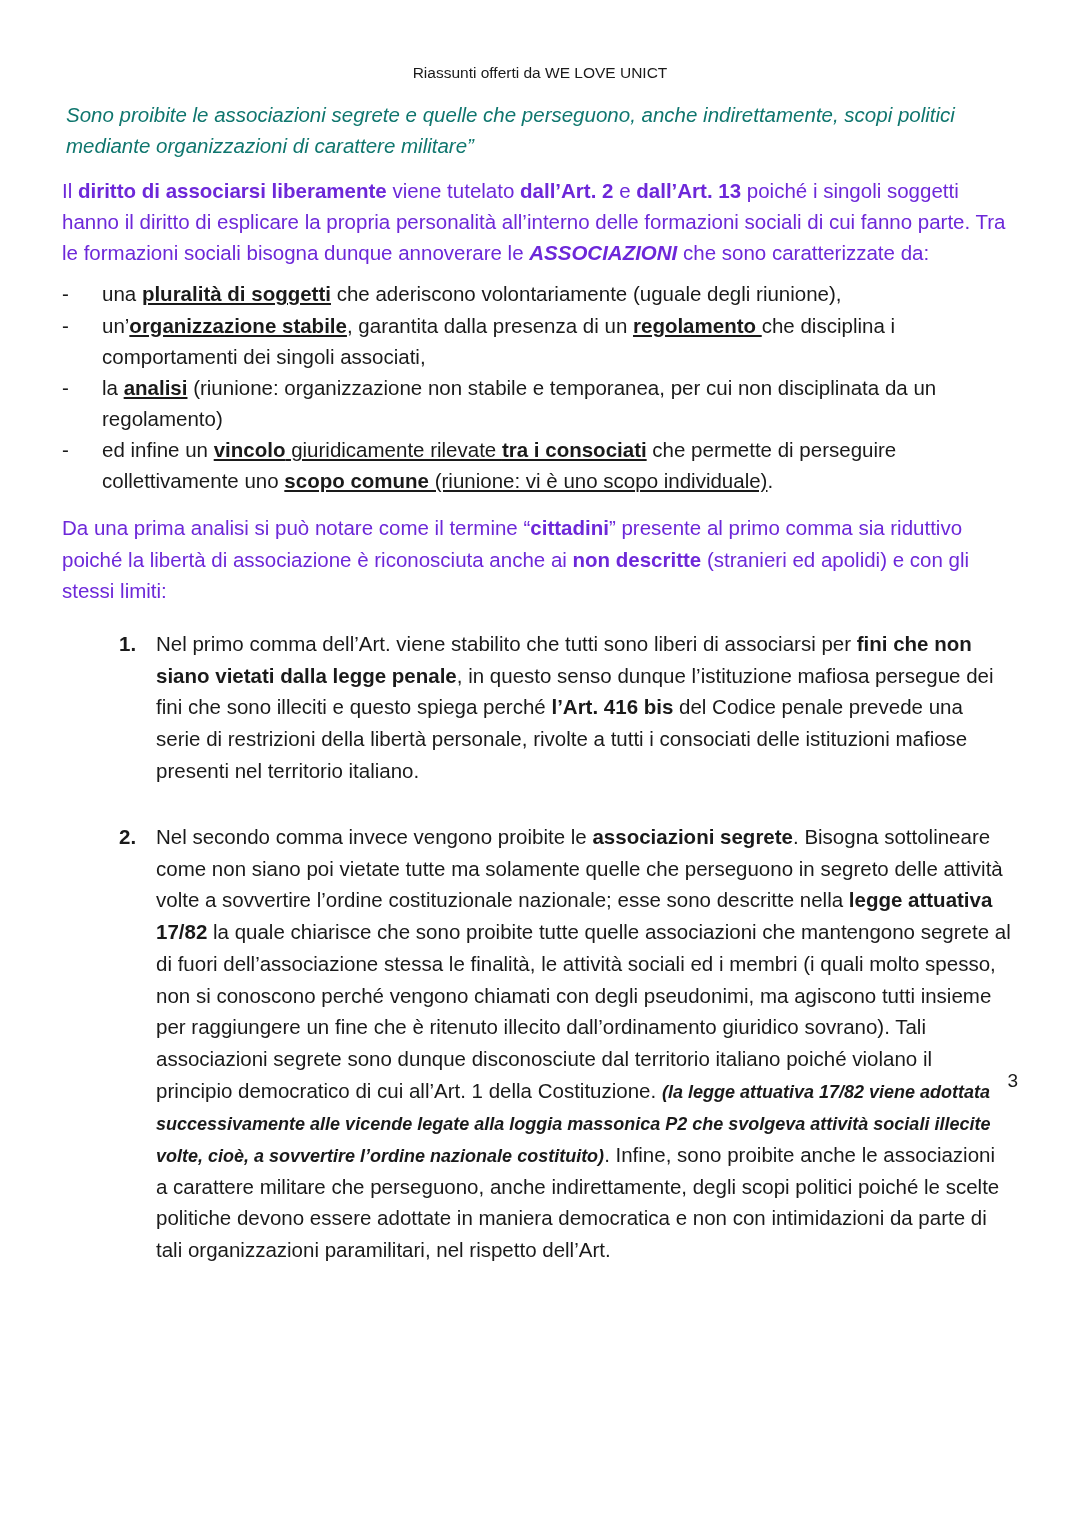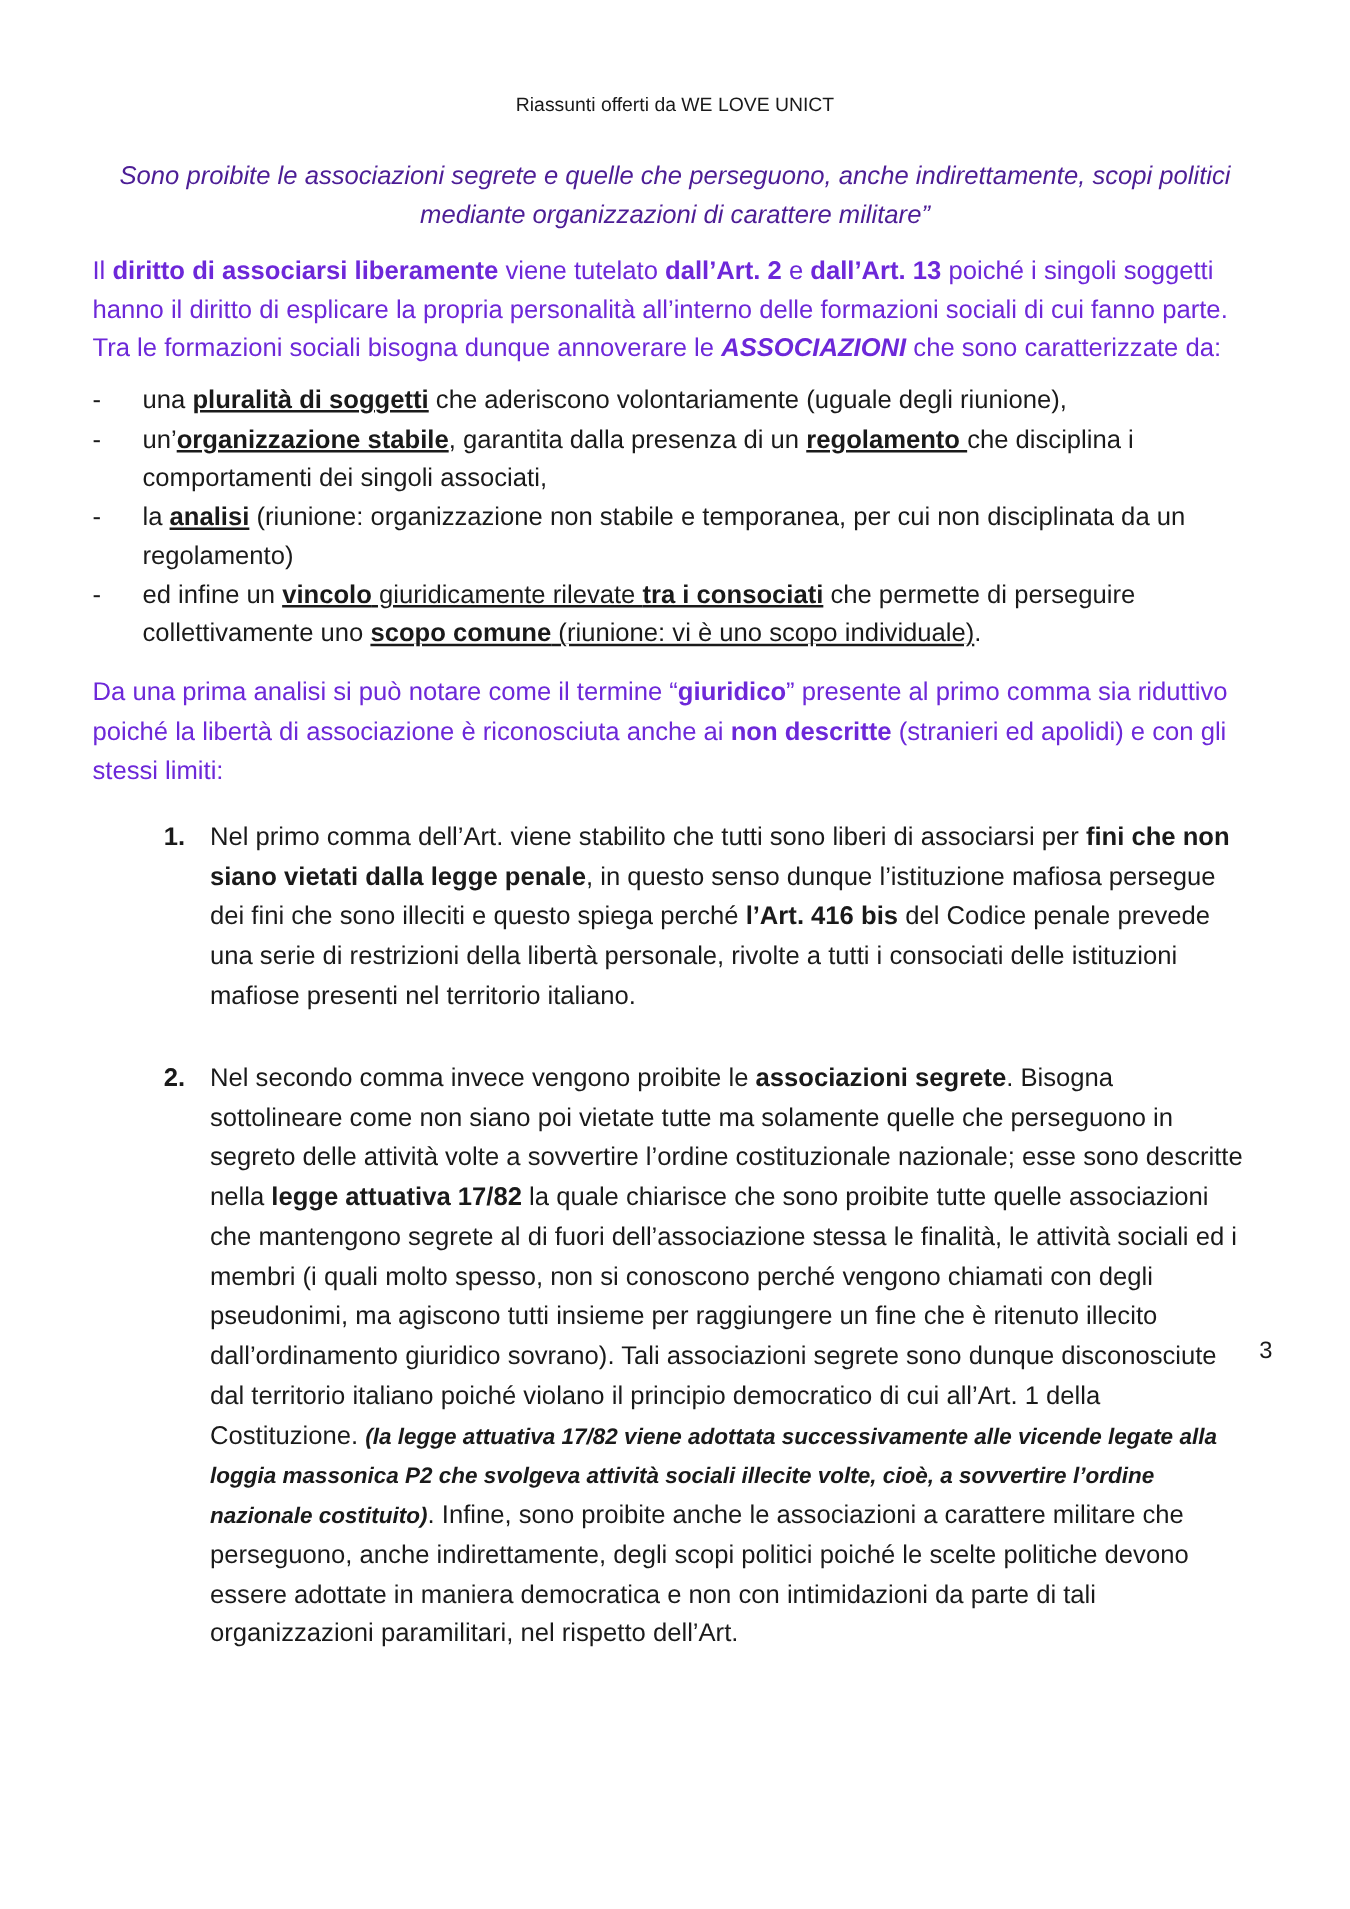--- a/index.html
+++ b/index.html
@@ -13,36 +13,35 @@
     font-family: "Liberation Sans", sans-serif;
     color: #1a1a1a;
     position: relative;
     overflow: hidden;
   }
   .page {
     position: relative;
     width: 1080px;
     height: 1156px;
     box-sizing: border-box;
-    padding: 16px;
+    padding: 4px;
   }
   .header {
     text-align: center;
     font-size: 15.5px;
     line-height: 1.2;
     padding-top: 60px;
     color: #1a1a1a;
   }
   .quote {
     font-style: italic;
     font-size: 20.5px;
     line-height: 1.52;
-    text-align: center;
-    margin: 30px 62px 0 62px;
-    color: #4c1d95;
+    margin: 16px 62px 0 62px;
+    color: #0f766e;
   }
   .para {
     font-size: 20.5px;
     line-height: 1.52;
     margin: 14px 62px 0 58px;
     text-align: left;
     color: #6d28d9;
   }
   .para.tight {
     margin-top: 16px;
@@ -147,21 +146,21 @@
     <div class="bullet-row">
       <div class="bullet-mark">-</div>
       <div class="bullet-text">
         <span>ed infine un </span><b class="u">vincolo</b><span class="u"> giuridicamente rilevate </span><b class="u">tra i consociati</b><span> che permette di perseguire collettivamente uno </span><b class="u">scopo comune</b><span class="u"> (riunione: vi è uno scopo individuale)</span><span>.</span>
       </div>
     </div>
 
   </div>
 
   <div class="para tight">
-    <span>Da una prima analisi si può notare come il termine “</span><b>giuridico</b><span>” presente al primo comma sia riduttivo poiché la libertà di associazione è riconosciuta anche ai </span><b>non descritte</b><span> (stranieri ed apolidi) e con gli stessi limiti:</span>
+    <span>Da una prima analisi si può notare come il termine “</span><b>cittadini</b><span>” presente al primo comma sia riduttivo poiché la libertà di associazione è riconosciuta anche ai </span><b>non descritte</b><span> (stranieri ed apolidi) e con gli stessi limiti:</span>
   </div>
 
   <div class="num-list">
 
     <div class="num-row">
       <div class="num-mark">1.</div>
       <div class="num-text">
         <span>Nel primo comma dell’Art. viene stabilito che tutti sono liberi di associarsi per </span><b>fini che non siano vietati dalla legge penale</b><span>, in questo senso dunque l’istituzione mafiosa persegue dei fini che sono illeciti e questo spiega perché </span><b>l’Art. 416 bis</b><span> del Codice penale prevede una serie di restrizioni della libertà personale, rivolte a tutti i consociati delle istituzioni mafiose presenti nel territorio italiano.</span>
       </div>
     </div>

